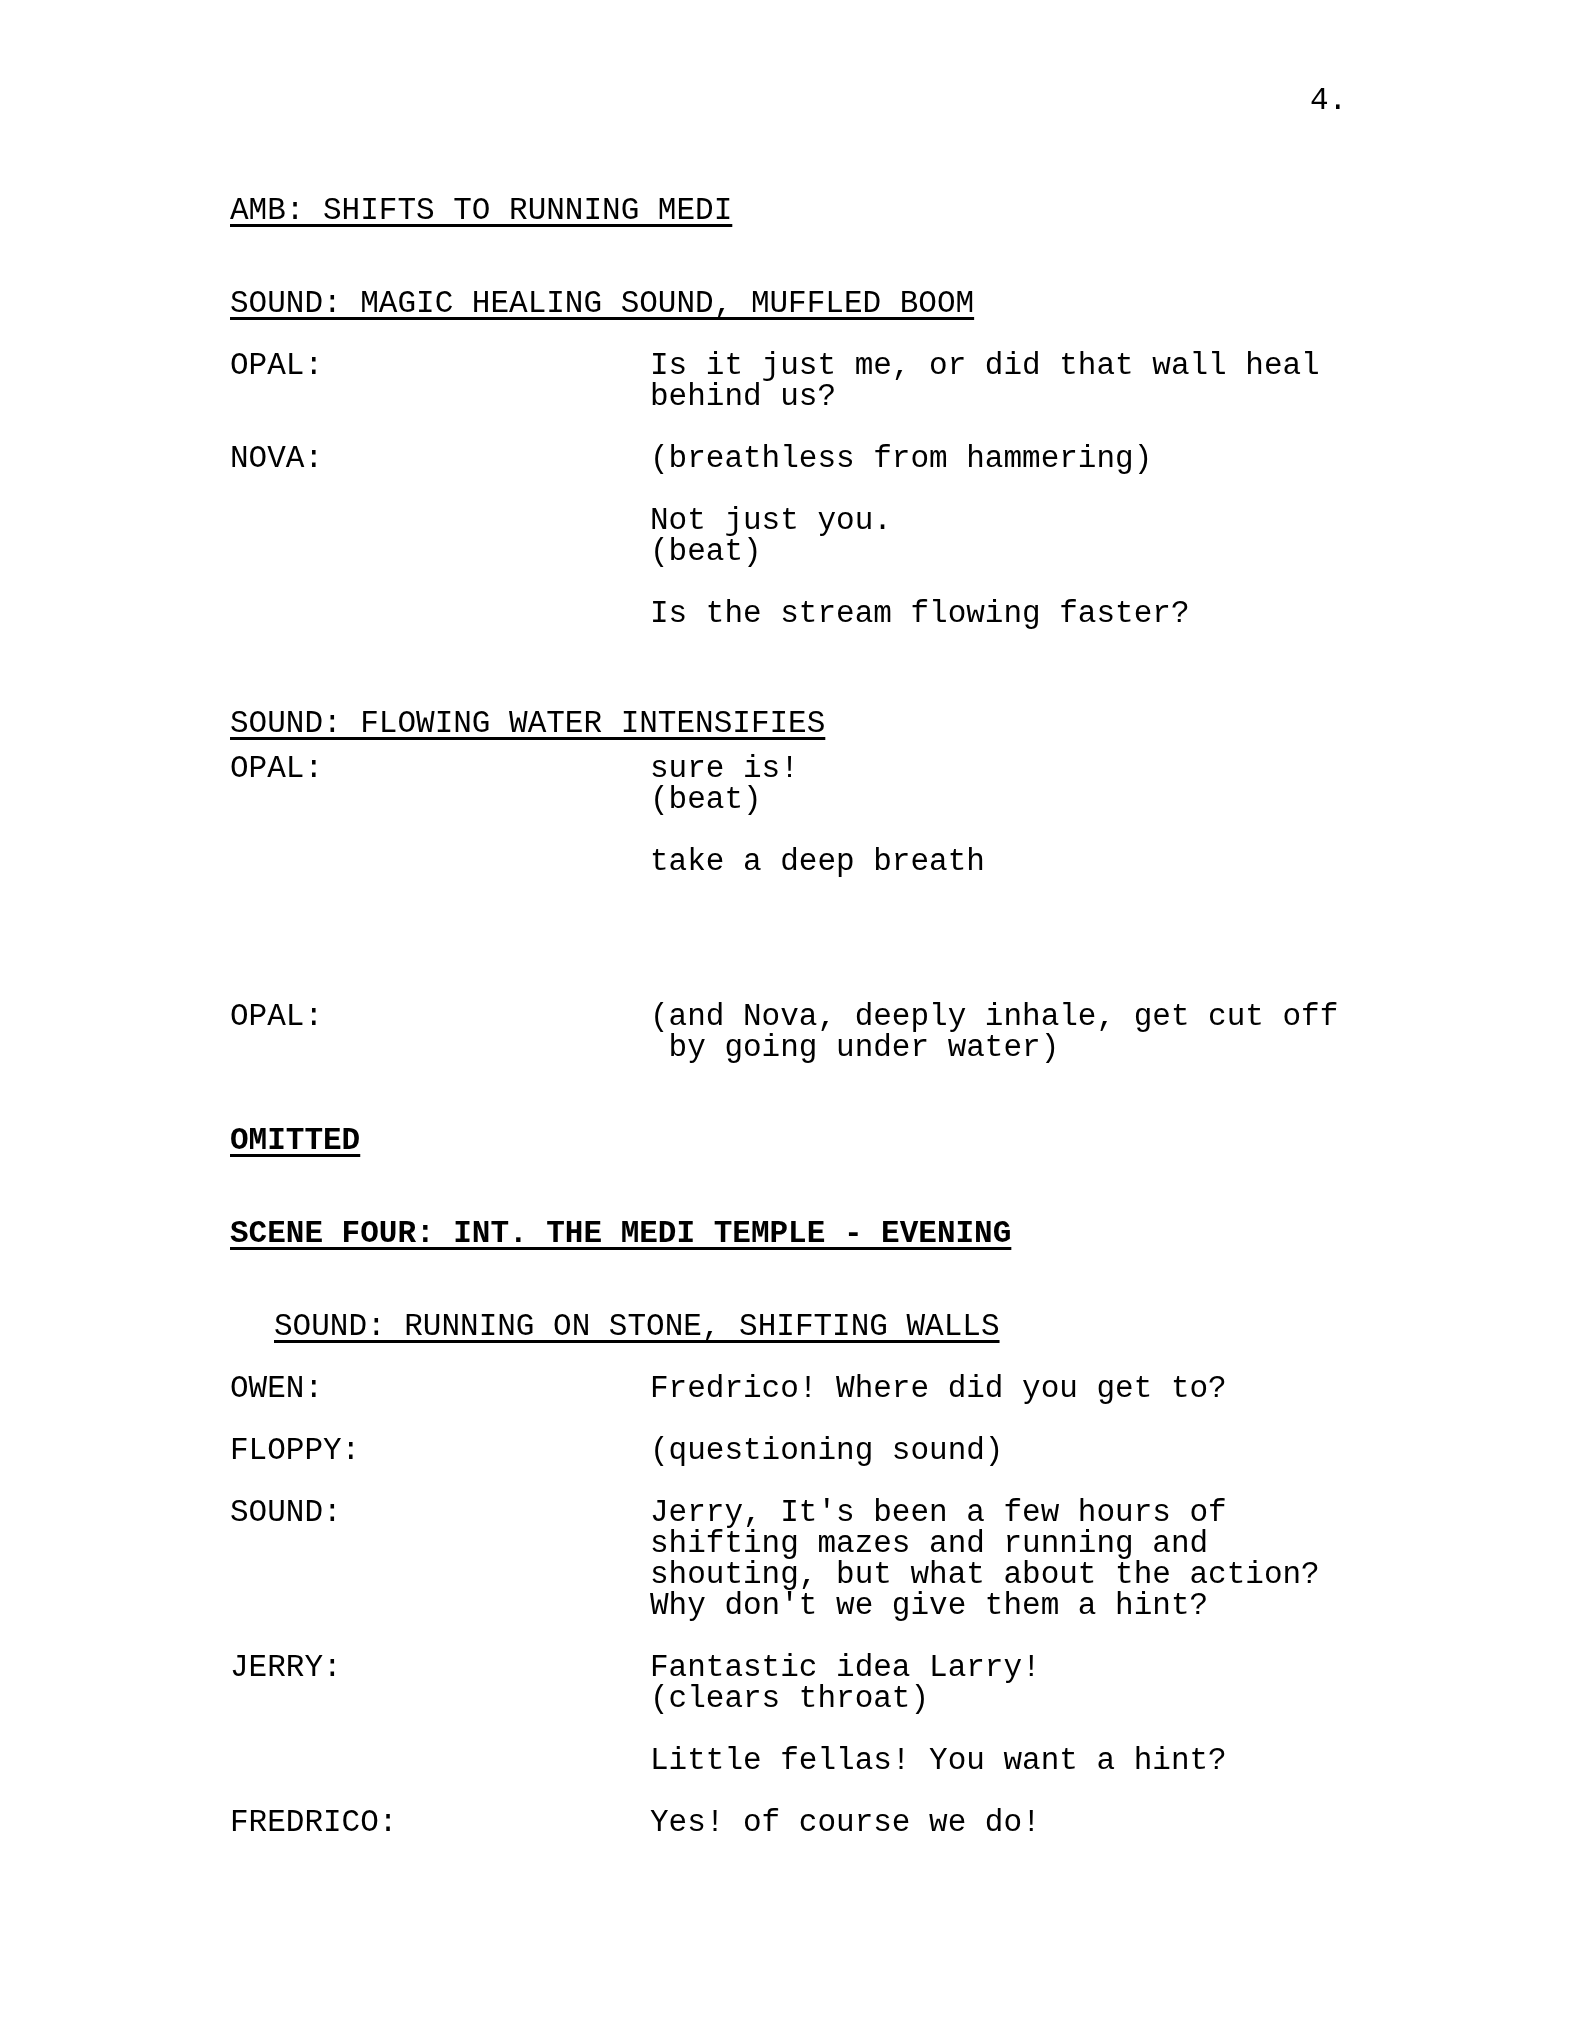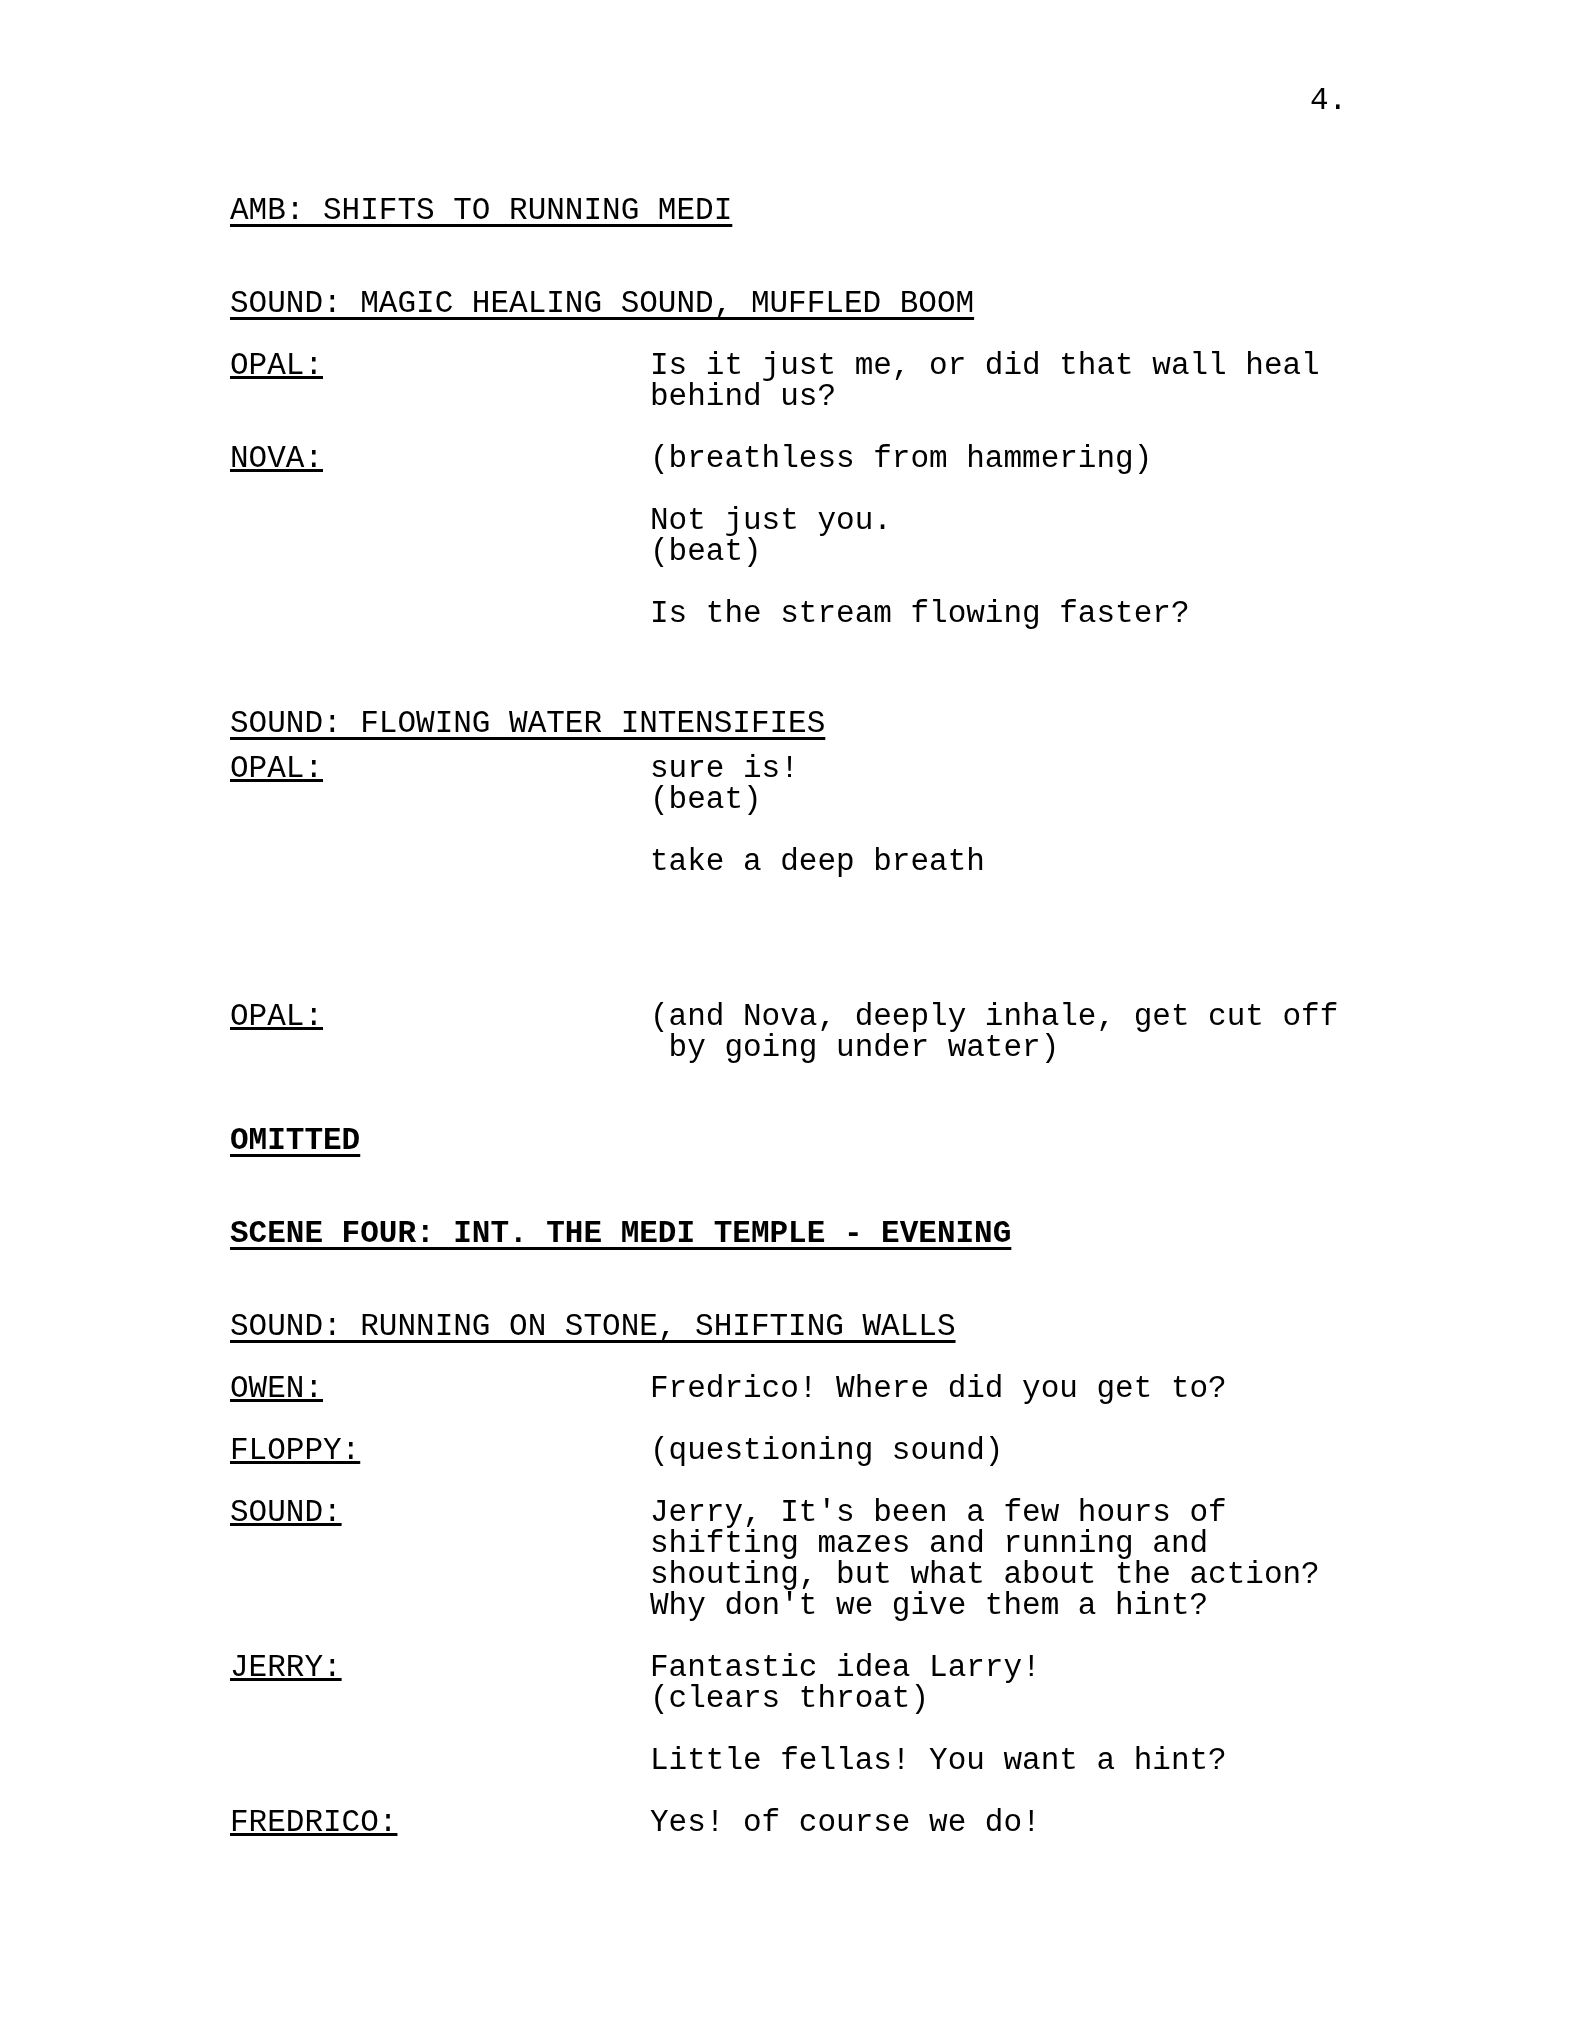--- a/index.html
+++ b/index.html
@@ -32,21 +32,20 @@
     font-weight: bold;
   }
   .dialogue {
     left: 230px;
   }
   .dialogue .char {
     position: absolute;
     left: 0;
     top: 0;
     white-space: pre;
-    text-decoration: underline;
   }
   .dialogue .text {
     position: absolute;
     left: 420px;
     top: 0;
     white-space: pre-wrap;
     width: 760px;
   }
   #page-number {
     position: absolute;
@@ -70,21 +69,21 @@
 (beat)</span></div>
     <div class="block dialogue" style="top: 598px;"><span class="char"></span><span class="text">Is the stream flowing faster?</span></div>
     <div class="block sound" style="top: 708px;">SOUND: FLOWING WATER INTENSIFIES</div>
     <div class="block dialogue" style="top: 753px;"><span class="char">OPAL:</span><span class="text">sure is!
 (beat)</span></div>
     <div class="block dialogue" style="top: 846px;"><span class="char"></span><span class="text">take a deep breath</span></div>
     <div class="block dialogue" style="top: 1001px;"><span class="char">OPAL:</span><span class="text">(and Nova, deeply inhale, get cut off
  by going under water)</span></div>
     <div class="block omitted" style="top: 1125px;">OMITTED</div>
     <div class="block scene" style="top: 1218px;">SCENE FOUR: INT. THE MEDI TEMPLE - EVENING</div>
-    <div class="block sound" style="top: 1311px;">SOUND: RUNNING ON STONE, SHIFTING WALLS</div>
+    <div class="block sound" style="top: 1311px; margin-left: 44px;">SOUND: RUNNING ON STONE, SHIFTING WALLS</div>
     <div class="block dialogue" style="top: 1373px;"><span class="char">OWEN:</span><span class="text">Fredrico! Where did you get to?</span></div>
     <div class="block dialogue" style="top: 1435px;"><span class="char">FLOPPY:</span><span class="text">(questioning sound)</span></div>
     <div class="block dialogue" style="top: 1497px;"><span class="char">SOUND:</span><span class="text">Jerry, It's been a few hours of
 shifting mazes and running and
 shouting, but what about the action?
 Why don't we give them a hint?</span></div>
     <div class="block dialogue" style="top: 1652px;"><span class="char">JERRY:</span><span class="text">Fantastic idea Larry!
 (clears throat)</span></div>
     <div class="block dialogue" style="top: 1745px;"><span class="char"></span><span class="text">Little fellas! You want a hint?</span></div>
     <div class="block dialogue" style="top: 1807px;"><span class="char">FREDRICO:</span><span class="text">Yes! of course we do!</span></div>

